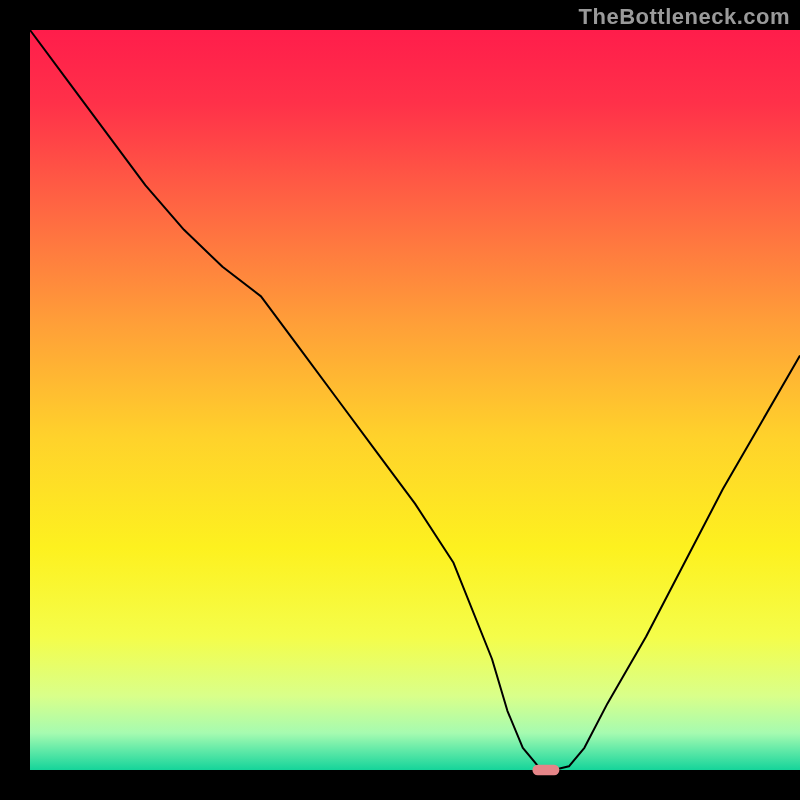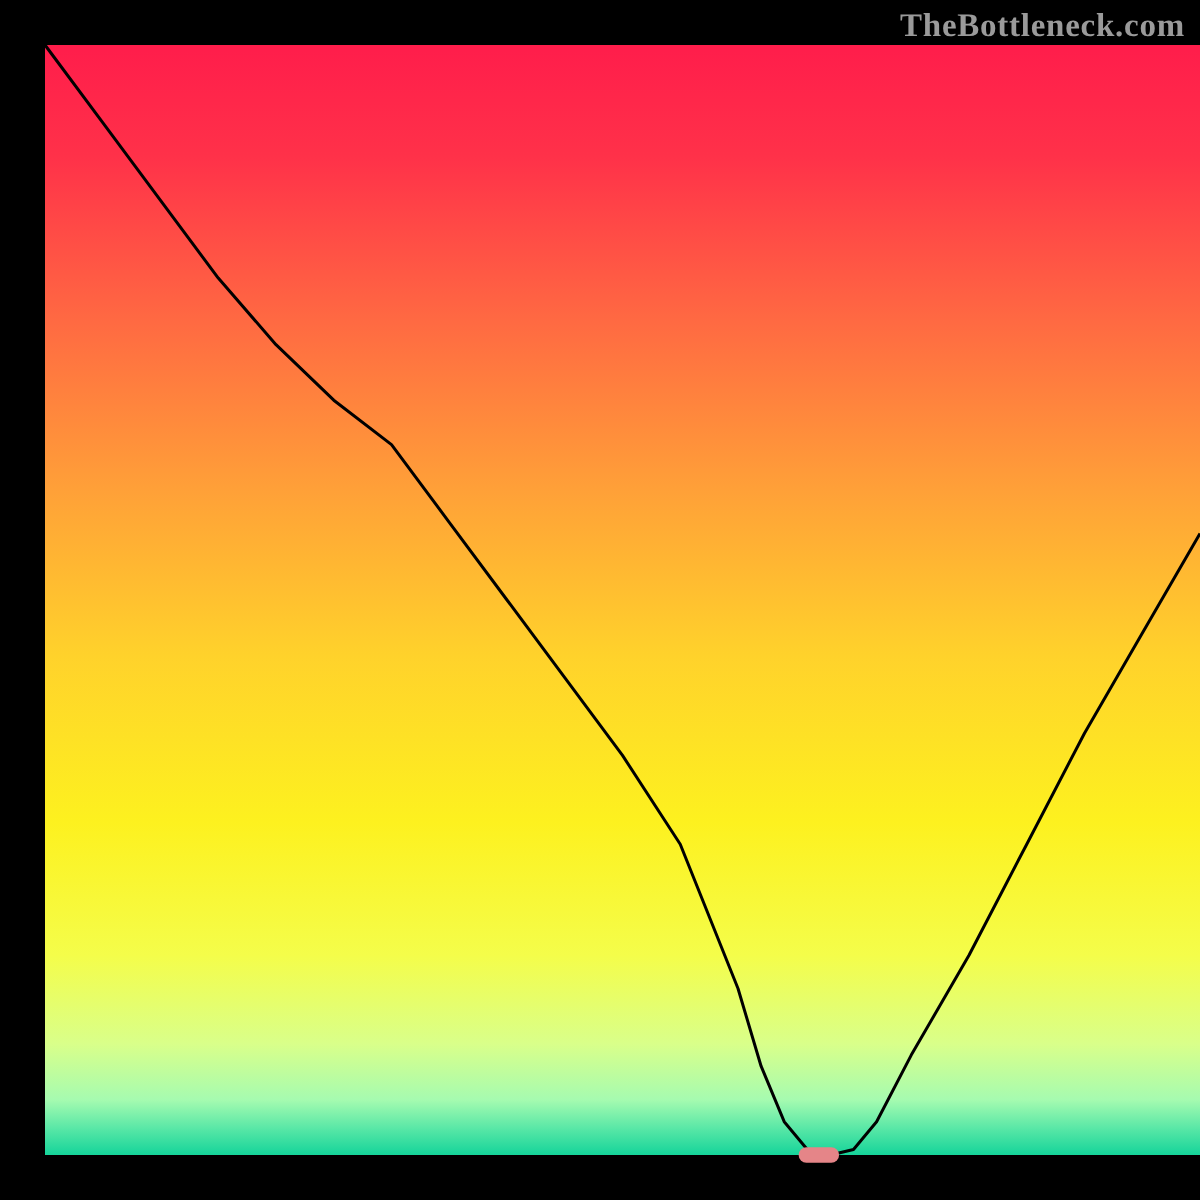--- a/index.html
+++ b/index.html
@@ -12,21 +12,21 @@
   }
   .chart-container {
     position: relative;
     width: 800px;
     height: 800px;
   }
   .watermark {
     position: absolute;
     top: 4px;
     right: 10px;
-    font-family: Liberation Serif, serif;
+    font-family: Liberation Sans, sans-serif;
     font-size: 22px;
     font-weight: 600;
     color: #9a9a9a;
     z-index: 10;
     letter-spacing: 0.5px;
   }
   svg {
     display: block;
   }
 </style>

